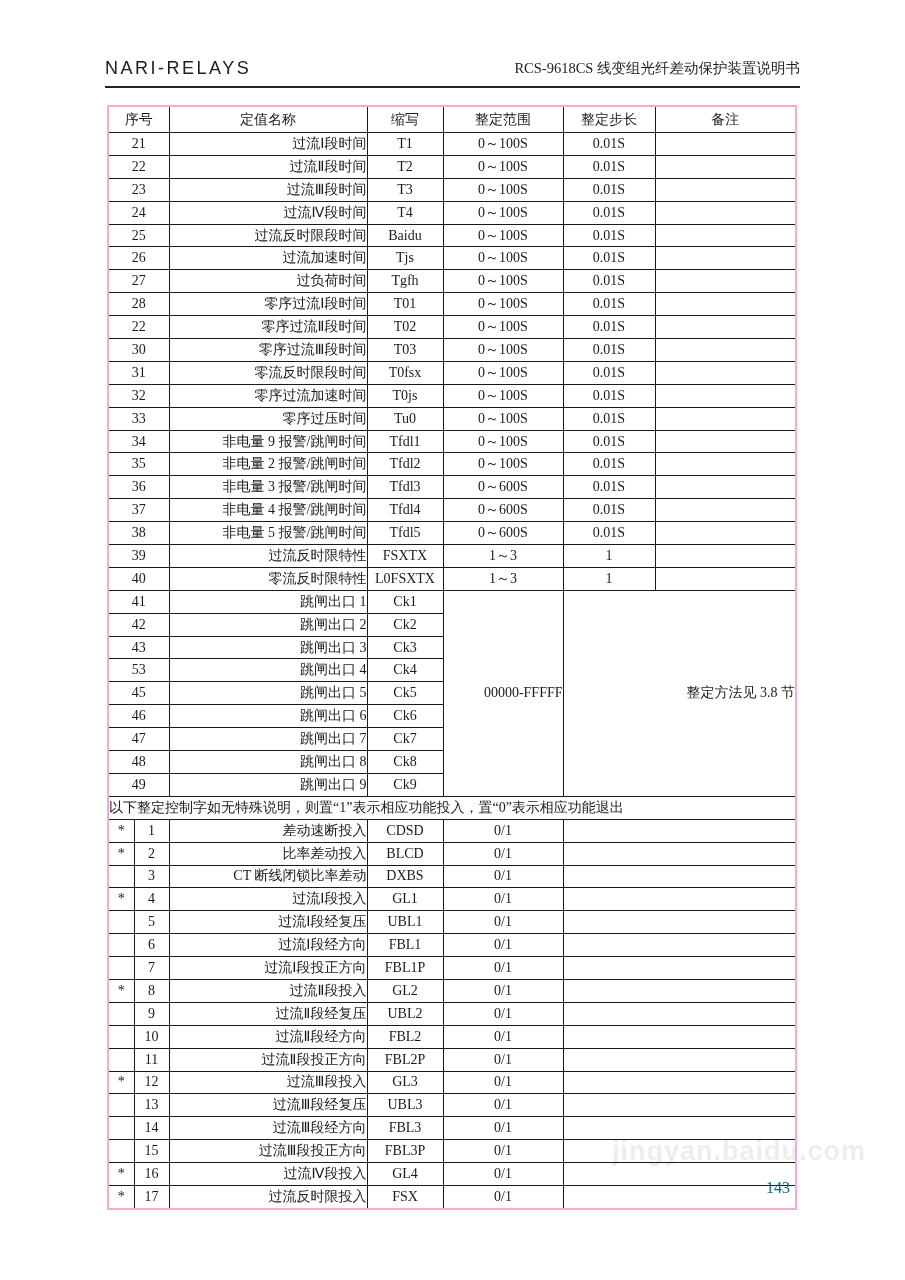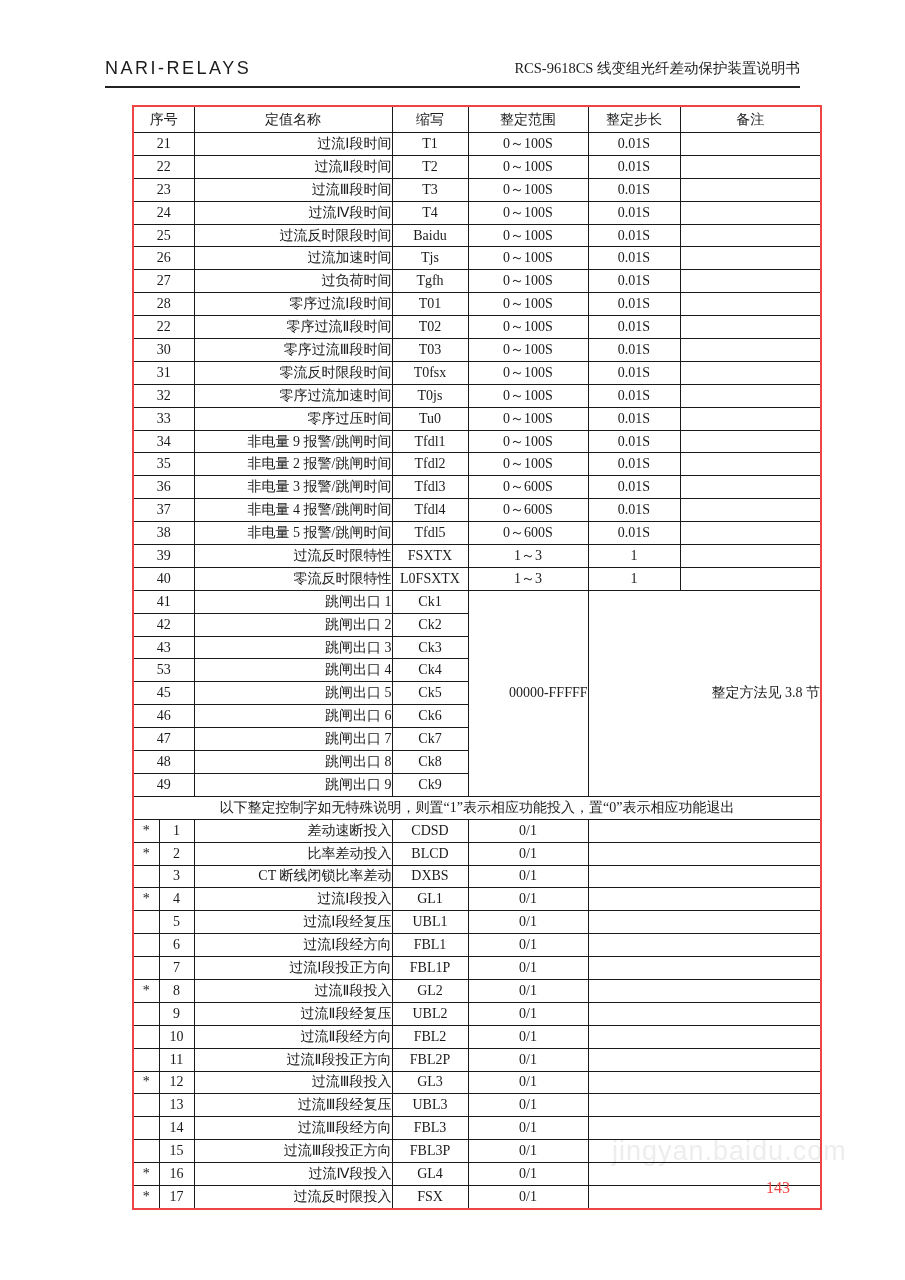--- a/index.html
+++ b/index.html
@@ -21,28 +21,28 @@
   
   table.settings{
     position:absolute;left:107px;top:105px;width:688px;z-index:2;
     border-collapse:collapse;table-layout:fixed;background:transparent;
   }
   table.settings th, table.settings td{
     border:1px solid #1a1a1a;
     font-size:14px;line-height:1;vertical-align:middle;
     padding:0;height:21.9px;overflow:hidden;white-space:nowrap;
   }
-  table.settings{border:2px solid #ef4444;margin-left:25px;}
+  table.settings{border:2px solid #f9a8d4;}
   table.settings th{font-weight:normal;height:25px;text-align:center;}
   th.h-name{text-align:left;padding-left:9px;}
   td.c-no, td.c-star{text-align:center;font-size:13.5px;}
   td.c-name{text-align:right;padding-left:9px;}
   td.c-abbr, td.c-range, td.c-step{text-align:center;font-size:13.5px;}
   td.c-note{background:transparent;}
-  td.c-notice{text-align:center;font-size:13.8px;}
+  td.c-notice{font-size:13.8px;}
   td.c-merged{text-align:right;font-size:13.8px;}
   
   .watermark{
     position:absolute;left:612px;top:1132px;width:290px;z-index:1;
     color:#ececec;user-select:none;
   }
   .wm-row{display:flex;align-items:center;}
   .wm-baidu{
     font-family:"Liberation Sans", sans-serif;font-weight:bold;
     font-size:47px;color:#ececec;letter-spacing:1px;
@@ -52,26 +52,26 @@
     font-size:38px;color:#efefef;margin-left:2px;letter-spacing:2px;
   }
   .wm-paw{position:relative;width:62px;height:58px;flex:0 0 62px;margin:-14px 0 0 -4px;}
   .wm-paw i{position:absolute;border:2px solid #e9e9e9;border-radius:50%;background:#fff;}
   .wm-paw .pad{width:26px;height:22px;left:16px;top:28px;border-radius:46%;}
   .wm-paw .t1{width:11px;height:14px;left:2px;top:16px;}
   .wm-paw .t2{width:11px;height:15px;left:17px;top:4px;}
   .wm-paw .t3{width:11px;height:15px;left:33px;top:3px;}
   .wm-paw .t4{width:11px;height:14px;left:47px;top:13px;}
   .wm-url{
-    font-family:"Liberation Sans", sans-serif;font-weight:normal;
+    font-family:"Liberation Sans", sans-serif;font-weight:bold;
     font-size:27px;color:#ededed;margin-top:4px;letter-spacing:1px;
   }
   .page-number{
     position:absolute;left:766px;top:1179px;z-index:3;
-    font-size:16px;color:#ef4444;
+    font-size:16px;color:#0369a1;
   }
 </style>
 </head>
 <body>
 
 <div class="doc-header">
   <span class="brand">NARI-RELAYS</span>
   <span class="doc-title">RCS-9618CS 线变组光纤差动保护装置说明书</span>
 </div>
 

